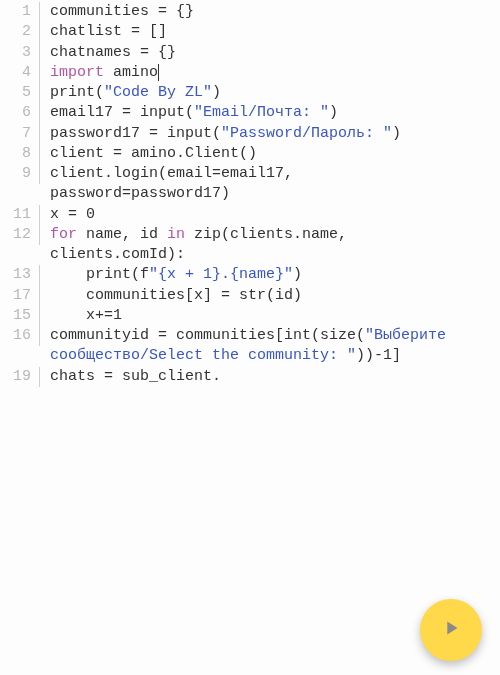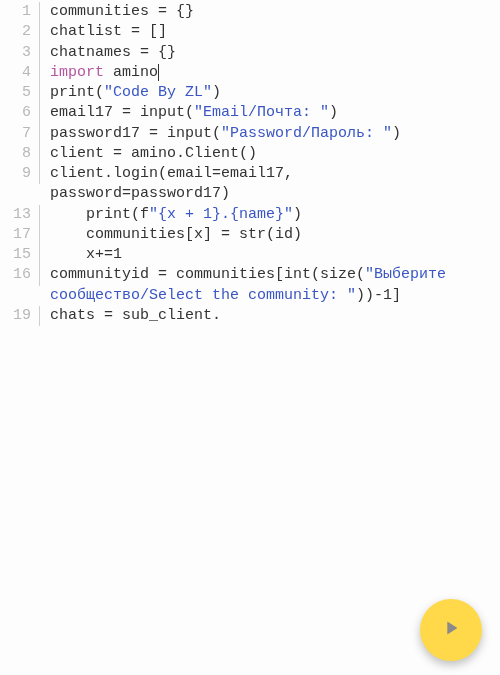--- a/index.html
+++ b/index.html
@@ -102,20 +102,28 @@
     </div>
     <div class="row">
       <div class="gutter">8</div>
       <div class="code"><span class="id">client = amino.Client()</span></div>
     </div>
     <div class="row">
       <div class="gutter">9</div>
       <div class="code"><span class="id">client.login(email=email17, password=password17)</span></div>
     </div>
     <div class="row">
+      <div class="gutter">11</div>
+      <div class="code"><span class="id">x = 0</span></div>
+    </div>
+    <div class="row">
+      <div class="gutter">12</div>
+      <div class="code"><span class="kw">for</span><span class="id"> name, id </span><span class="kw">in</span><span class="id"> zip(clients.name, clients.comId):</span></div>
+    </div>
+    <div class="row">
       <div class="gutter">13</div>
       <div class="code"><span class="id">    print(f</span><span class="str">"{x + 1}.{name}"</span><span class="id">)</span></div>
     </div>
     <div class="row">
       <div class="gutter">17</div>
       <div class="code"><span class="id">    communities[x] = str(id)</span></div>
     </div>
     <div class="row">
       <div class="gutter">15</div>
       <div class="code"><span class="id">    x+=1</span></div>

